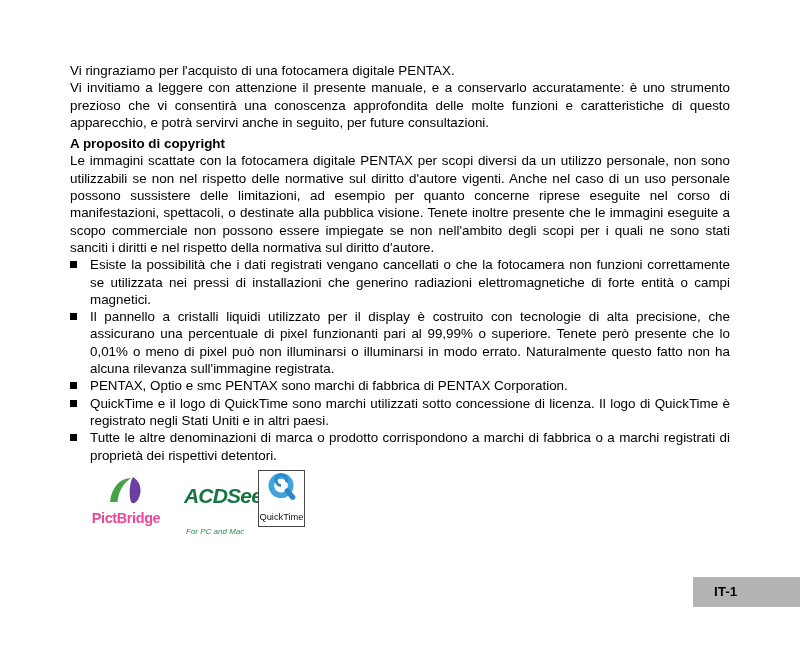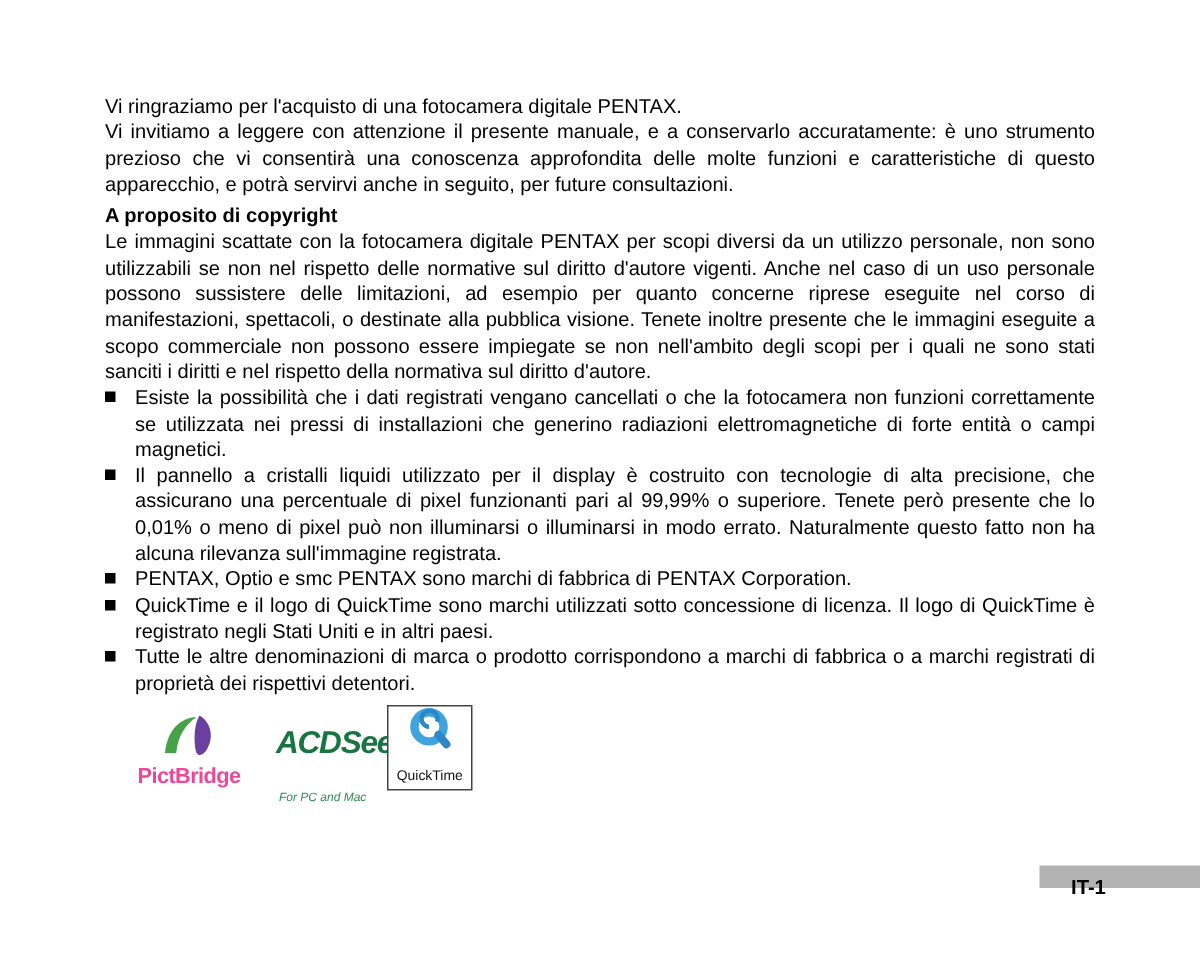--- a/index.html
+++ b/index.html
@@ -90,37 +90,37 @@
     font-weight: normal;
     font-style: italic;
     font-size: 8px;
     color: #2E8B4F;
     padding-left: 30px;
     margin-top: 15px;
   }
   .quicktime-box {
     position: absolute;
     left: 188px; top: 0;
-    width: 57px; height: 57px;
+    width: 47px; height: 57px;
     border: 1px solid #444444;
     background: #ffffff;
     display: flex;
     flex-direction: column;
     align-items: center;
-    justify-content: flex-end;
+    justify-content: center;
   }
   .qt-label {
     font-size: 9.3px;
     color: #111111;
     margin-top: 1px;
   }
   .footer-bar {
     position: absolute;
     left: 693px; top: 577px;
-    width: 107px; height: 15px;
+    width: 107px; height: 30px;
     background: #B3B3B3;
     font-weight: bold;
     font-size: 13.5px;
     line-height: 30px;
     padding-left: 21px;
     color: #000000;
   }
 </style>
 </head>
 <body>

